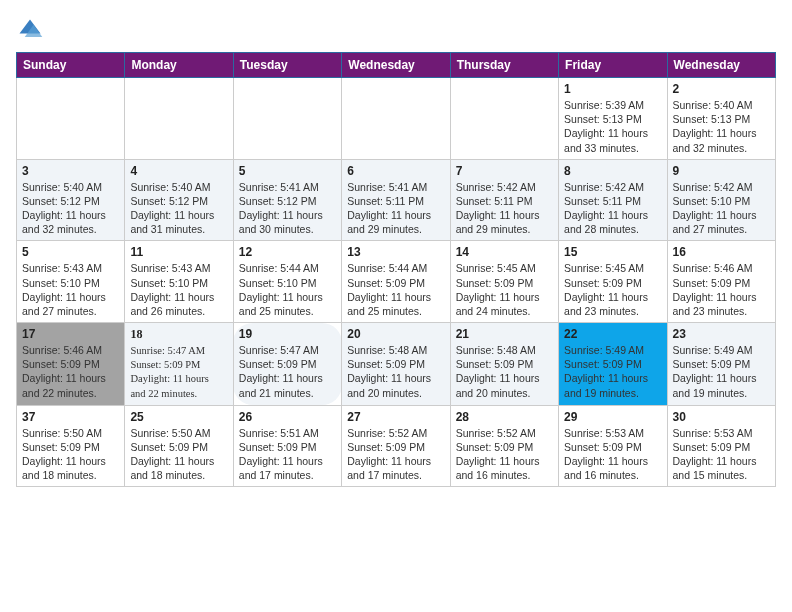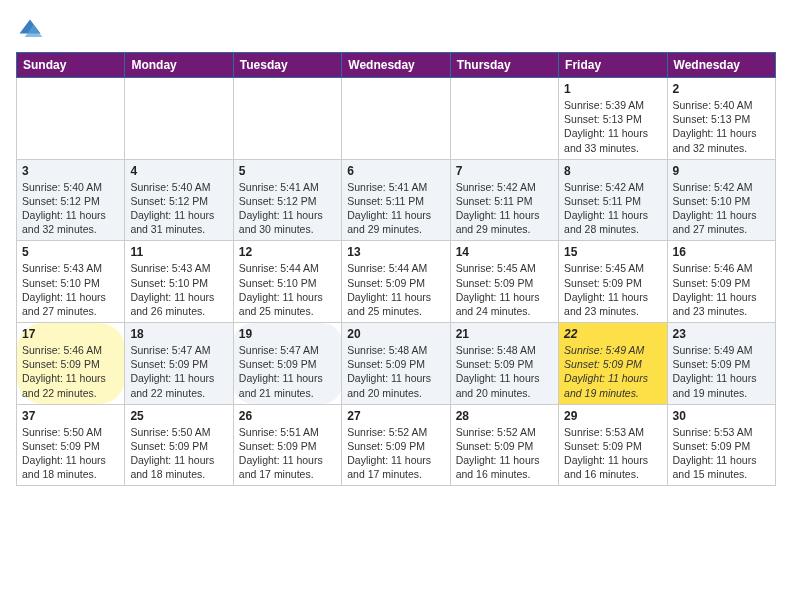--- a/index.html
+++ b/index.html
@@ -237,28 +237,28 @@
         </td>
         <td>
           <div class="day-num">16</div>
           <div class="day-info" style="white-space: pre-line;">Sunrise: 5:46 AM
 Sunset: 5:09 PM
 Daylight: 11 hours
 and 23 minutes.</div>
         </td>
       </tr>
       <tr>
-        <td style="background: #fef9c3; border-radius: 26px;">
+        <td style="background: #a3a3a3;">
           <div class="day-num">17</div>
           <div class="day-info" style="white-space: pre-line;">Sunrise: 5:46 AM
 Sunset: 5:09 PM
 Daylight: 11 hours
 and 22 minutes.</div>
         </td>
-        <td style="background: rgb(240, 244, 248);">
+        <td style="background: rgb(240, 244, 248); font-family: Liberation Serif, serif;">
           <div class="day-num">18</div>
           <div class="day-info" style="white-space: pre-line;">Sunrise: 5:47 AM
 Sunset: 5:09 PM
 Daylight: 11 hours
 and 22 minutes.</div>
         </td>
         <td style="background: rgb(240, 244, 248); border-radius: 20px;">
           <div class="day-num">19</div>
           <div class="day-info" style="white-space: pre-line;">Sunrise: 5:47 AM
 Sunset: 5:09 PM
@@ -272,21 +272,21 @@
 Daylight: 11 hours
 and 20 minutes.</div>
         </td>
         <td style="background: rgb(240, 244, 248);">
           <div class="day-num">21</div>
           <div class="day-info" style="white-space: pre-line;">Sunrise: 5:48 AM
 Sunset: 5:09 PM
 Daylight: 11 hours
 and 20 minutes.</div>
         </td>
-        <td style="background: #fde047; font-style: italic;">
+        <td style="background: #0ea5e9;">
           <div class="day-num">22</div>
           <div class="day-info" style="white-space: pre-line;">Sunrise: 5:49 AM
 Sunset: 5:09 PM
 Daylight: 11 hours
 and 19 minutes.</div>
         </td>
         <td style="background: rgb(240, 244, 248);">
           <div class="day-num">23</div>
           <div class="day-info" style="white-space: pre-line;">Sunrise: 5:49 AM
 Sunset: 5:09 PM

